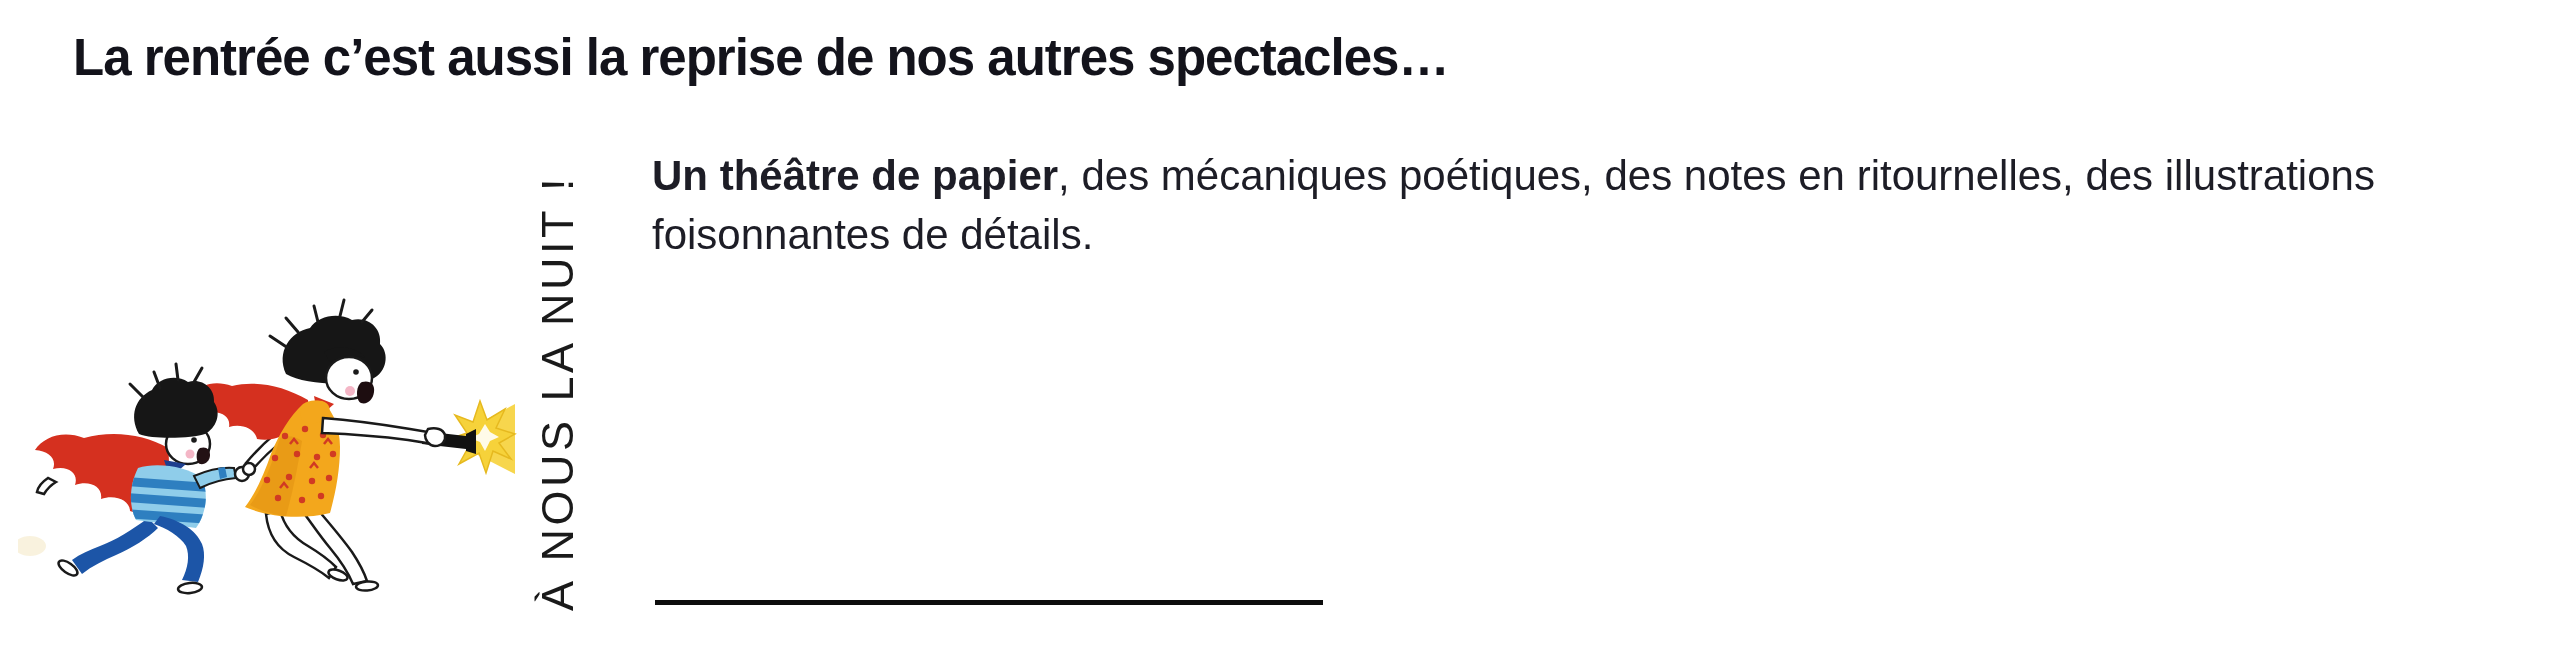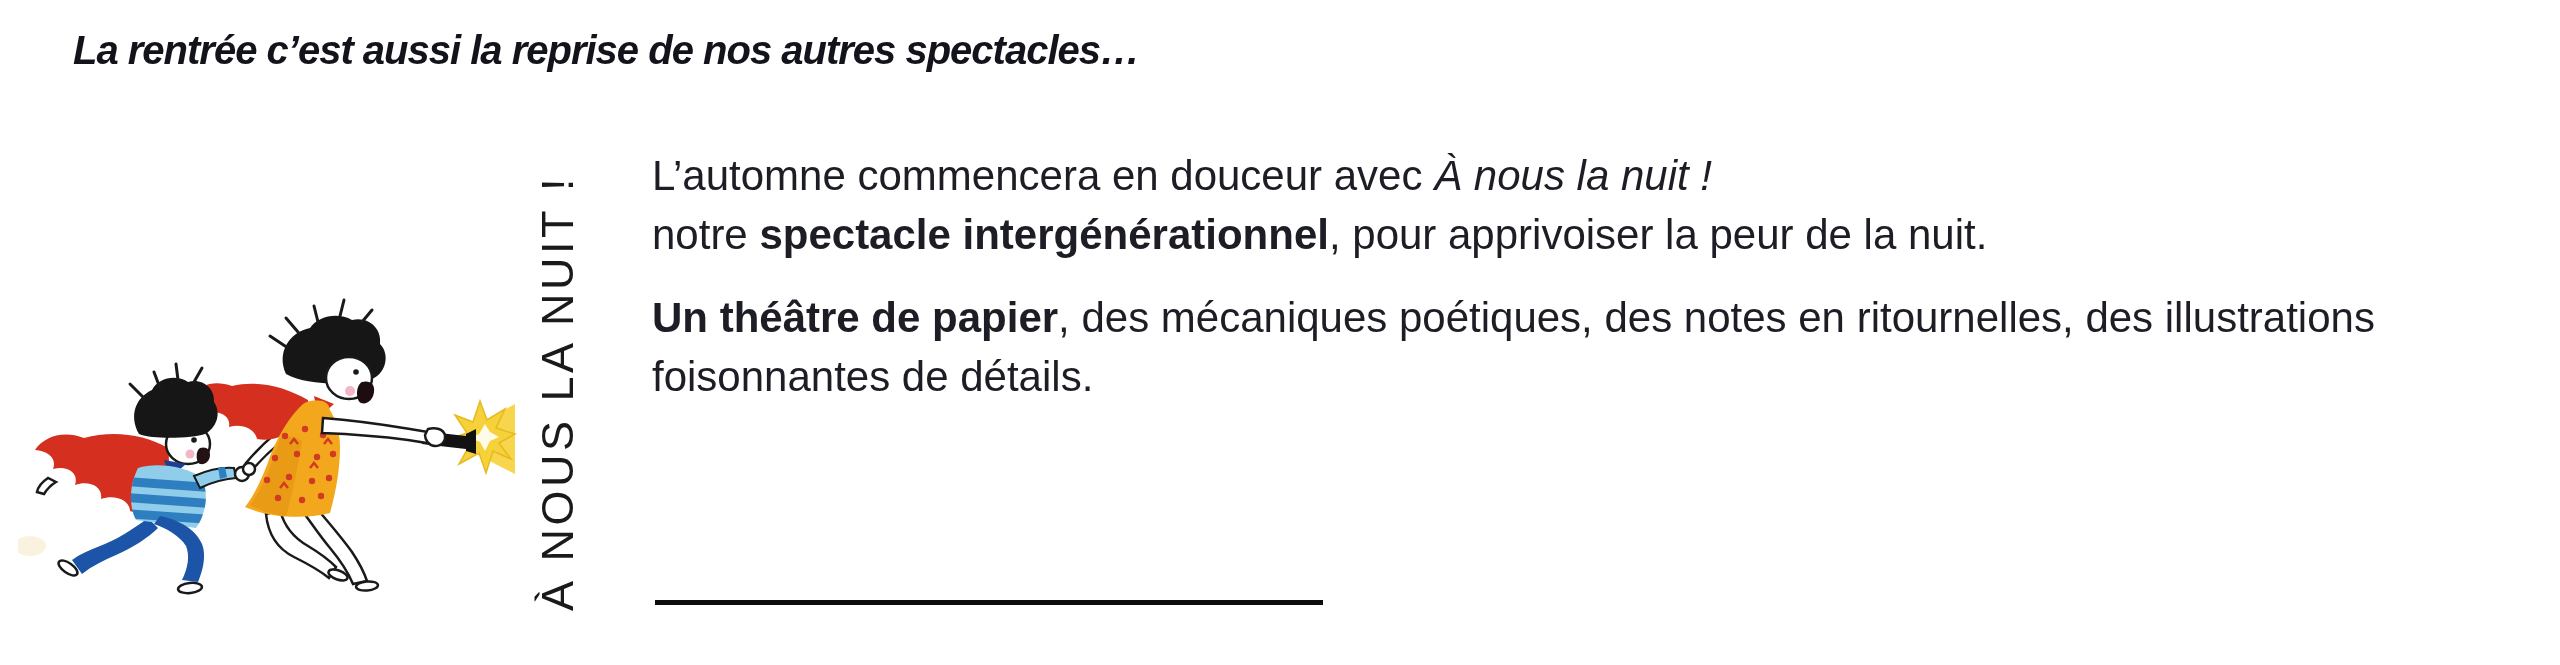--- a/index.html
+++ b/index.html
@@ -9,23 +9,22 @@
     height: 665px;
     background: var(--background, #ffffff);
     overflow: hidden;
     font-family: "Liberation Sans", sans-serif;
   }
   .heading {
     position: absolute;
     left: 73px;
     top: 28px;
     margin: 0;
-    font-size: 40px;
+    font-size: 51px;
     font-weight: 700;
-    font-style: italic;
     letter-spacing: -1px;
     color: var(--heading-color, #13131b);
     white-space: nowrap;
   }
   .illustration {
     position: absolute;
     left: 18px;
     top: 288px;
     width: 500px;
     height: 360px;
@@ -191,19 +190,18 @@
       <circle class="c-skin" cx="224" cy="186" r="7"></circle>
       <circle class="c-skin" cx="231" cy="181" r="6"></circle>
     </g>
   </svg>
 
   <div class="show-label">
     <span>À NOUS LA NUIT&nbsp;!</span>
   </div>
 
   <div class="textblock">
-    <p class="para-intro"><span>L’automne commencera en douceur avec </span><span class="italic">À nous la nuit&nbsp;!</span><br><span>notre </span><span class="bold">spectacle intergénérationnel</span><span>, pour apprivoiser la peur de la nuit.</span></p>
     <p><span class="bold">Un théâtre de papier</span><span>, des mécaniques poétiques, des notes en ritournelles, des illustrations foisonnantes de détails.</span></p>
   </div>
 
   <div class="rule"></div>
 
 </div>
 
 </body></html>

